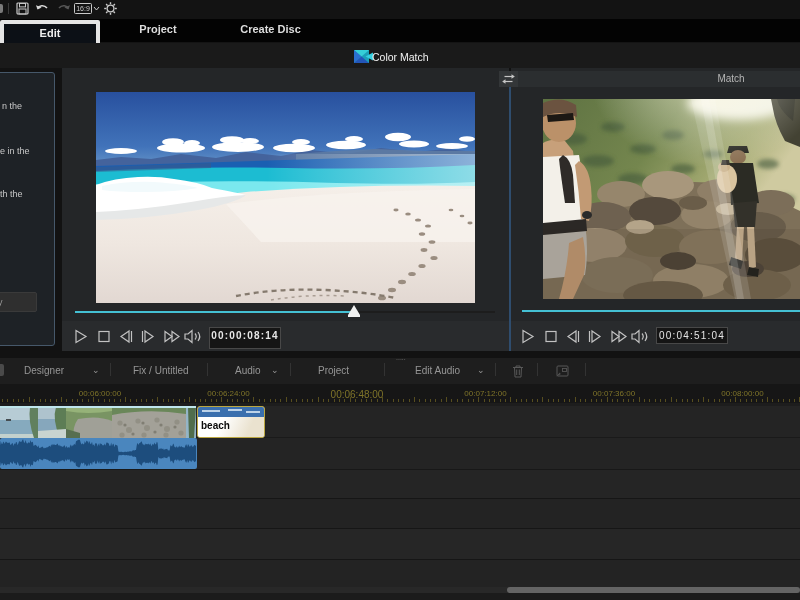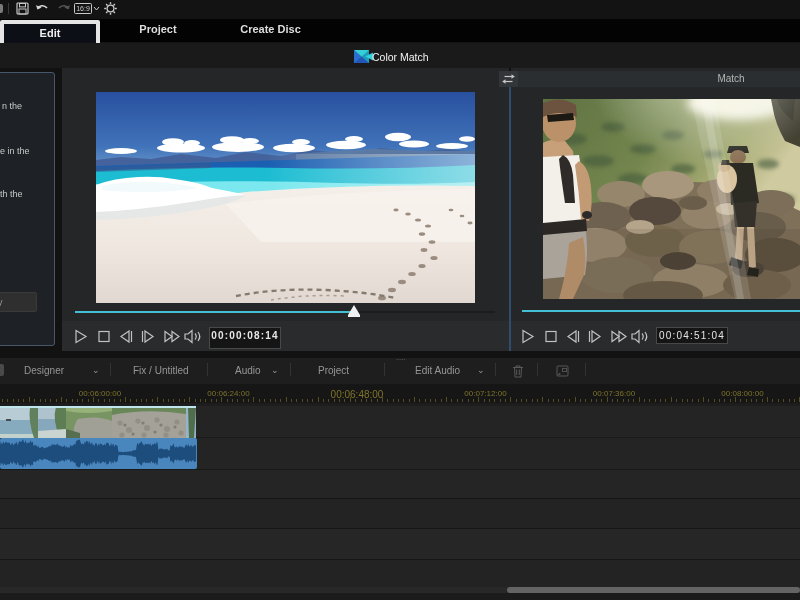--- a/index.html
+++ b/index.html
@@ -557,20 +557,28 @@
         <circle cx="133" cy="27" r="1.6"></circle>
         <circle cx="155" cy="25" r="1.6"></circle>
     </g>
 
     <rect x="186" y="0" width="10" height="31" fill="#8fb3c8"></rect>
     <path d="M188 0 L196 0 L194 31 L189 31 Z" fill="#3f5e35"></path>
     <rect x="0" y="0" width="196" height="31" fill="#aebfc8" opacity="0.16"></rect>
   </svg>
   <div class="abs" style="left:0;top:406px;width:196px;height:2px;background:#bfe6ec;"></div>
 
+  <div class="abs" style="left:197px;top:406px;width:68px;height:32px;background:#f0ead9;border:1px solid #bba741;border-radius:3px;overflow:hidden;">
+    <div class="abs" style="left:0;top:0;width:66px;height:10px;background:#3a6fae;"></div>
+    <div class="abs" style="left:4px;top:3px;width:18px;height:2px;background:#bcd2e8;"></div>
+    <div class="abs" style="left:30px;top:2px;width:14px;height:2px;background:#bcd2e8;"></div>
+    <div class="abs" style="left:48px;top:4px;width:14px;height:2px;background:#bcd2e8;"></div>
+    <div class="abs" style="left:0;top:10px;width:66px;height:22px;background:linear-gradient(115deg,#ffffff 35%,#eae2cf 75%);"></div>
+    <div class="abs" style="left:3px;top:13px;color:#0a0a0a;font-size:10px;font-weight:bold;text-shadow:0 0 2px #ffffff,0 0 1px #ffffff;">beach</div>
+  </div>
 
   <svg class="abs" style="left:0;top:438px;" width="197" height="31" viewBox="0 0 197 31" preserveAspectRatio="none">
     <rect x="0" y="0" width="197" height="31" rx="2" fill="#4a86be"></rect>
     <path d="M0 15.5 L0.0 7.39 L0.8 2.63 L1.6 5.73 L2.4 6.09 L3.2 3.45 L4.0 4.52 L4.8 5.64 L5.6 3.67 L6.4 3.83 L7.2 5.04 L8.0 4.56 L8.8 4.98 L9.6 4.33 L10.4 7.08 L11.2 6.59 L12.0 5.20 L12.8 5.28 L13.6 8.10 L14.4 5.28 L15.2 6.14 L16.0 3.94 L16.8 4.26 L17.6 7.24 L18.4 5.16 L19.2 2.88 L20.0 3.75 L20.8 3.70 L21.6 3.78 L22.4 1.73 L23.2 1.51 L24.0 4.46 L24.8 4.66 L25.6 1.90 L26.4 4.68 L27.2 5.67 L28.0 4.87 L28.8 4.19 L29.6 5.15 L30.4 2.06 L31.2 4.41 L32.0 3.98 L32.8 3.76 L33.6 7.96 L34.4 7.41 L35.2 6.67 L36.0 7.34 L36.8 8.09 L37.6 9.27 L38.4 7.26 L39.2 10.28 L40.0 9.56 L40.8 9.81 L41.6 9.05 L42.4 8.41 L43.2 9.56 L44.0 10.49 L44.8 9.73 L45.6 9.95 L46.4 9.54 L47.2 9.15 L48.0 9.22 L48.8 8.32 L49.6 7.78 L50.4 8.88 L51.2 6.22 L52.0 7.66 L52.8 5.94 L53.6 6.67 L54.4 6.58 L55.2 7.00 L56.0 7.04 L56.8 6.36 L57.6 5.48 L58.4 7.71 L59.2 6.68 L60.0 8.55 L60.8 7.51 L61.6 8.54 L62.4 8.78 L63.2 8.73 L64.0 7.54 L64.8 7.40 L65.6 9.93 L66.4 7.70 L67.2 10.03 L68.0 8.90 L68.8 9.59 L69.6 9.68 L70.4 6.24 L71.2 8.71 L72.0 6.82 L72.8 8.36 L73.6 6.69 L74.4 5.66 L75.2 7.30 L76.0 3.13 L76.8 2.80 L77.6 2.29 L78.4 1.87 L79.2 1.51 L80.0 2.32 L80.8 4.99 L81.6 6.45 L82.4 5.14 L83.2 6.09 L84.0 6.50 L84.8 3.11 L85.6 5.24 L86.4 2.43 L87.2 3.81 L88.0 2.91 L88.8 5.63 L89.6 2.63 L90.4 6.24 L91.2 5.87 L92.0 3.74 L92.8 7.60 L93.6 6.18 L94.4 8.49 L95.2 4.80 L96.0 6.10 L96.8 5.02 L97.6 8.75 L98.4 5.14 L99.2 8.01 L100.0 4.70 L100.8 6.25 L101.6 5.63 L102.4 7.26 L103.2 7.32 L104.0 7.26 L104.8 5.54 L105.6 7.78 L106.4 4.42 L107.2 4.71 L108.0 4.67 L108.8 5.74 L109.6 7.96 L110.4 7.75 L111.2 4.42 L112.0 8.07 L112.8 6.06 L113.6 5.63 L114.4 9.26 L115.2 6.56 L116.0 7.09 L116.8 7.13 L117.6 7.70 L118.4 13.45 L119.2 13.83 L120.0 14.04 L120.8 13.74 L121.6 13.68 L122.4 14.06 L123.2 14.18 L124.0 14.04 L124.8 13.66 L125.6 13.85 L126.4 13.94 L127.2 13.63 L128.0 13.43 L128.8 13.67 L129.6 13.18 L130.4 13.36 L131.2 13.49 L132.0 13.25 L132.8 12.32 L133.6 12.18 L134.4 12.53 L135.2 12.11 L136.0 11.97 L136.8 6.88 L137.6 4.63 L138.4 7.00 L139.2 5.23 L140.0 4.96 L140.8 4.00 L141.6 3.28 L142.4 5.60 L143.2 7.11 L144.0 6.06 L144.8 7.47 L145.6 5.41 L146.4 6.17 L147.2 6.10 L148.0 6.41 L148.8 5.38 L149.6 7.05 L150.4 5.34 L151.2 8.35 L152.0 7.04 L152.8 5.78 L153.6 7.09 L154.4 4.42 L155.2 6.19 L156.0 6.19 L156.8 3.75 L157.6 4.64 L158.4 12.27 L159.2 10.86 L160.0 10.77 L160.8 10.59 L161.6 10.60 L162.4 11.04 L163.2 10.50 L164.0 12.30 L164.8 10.88 L165.6 11.19 L166.4 10.96 L167.2 10.69 L168.0 12.42 L168.8 12.35 L169.6 12.57 L170.4 7.35 L171.2 7.83 L172.0 8.52 L172.8 6.46 L173.6 5.60 L174.4 8.84 L175.2 9.35 L176.0 9.38 L176.8 8.09 L177.6 9.65 L178.4 9.13 L179.2 7.59 L180.0 9.34 L180.8 8.55 L181.6 8.16 L182.4 9.19 L183.2 8.98 L184.0 9.96 L184.8 9.23 L185.6 7.04 L186.4 6.20 L187.2 8.97 L188.0 5.92 L188.8 7.33 L189.6 8.71 L190.4 8.30 L191.2 6.73 L192.0 8.43 L192.8 8.84 L193.6 8.17 L194.4 6.87 L195.2 7.39 L196.0 7.87 L196.0 23.13 L195.2 23.61 L194.4 24.13 L193.6 22.83 L192.8 22.16 L192.0 22.57 L191.2 24.27 L190.4 22.70 L189.6 22.29 L188.8 23.67 L188.0 25.08 L187.2 22.03 L186.4 24.80 L185.6 23.96 L184.8 21.77 L184.0 21.04 L183.2 22.02 L182.4 21.81 L181.6 22.84 L180.8 22.45 L180.0 21.66 L179.2 23.41 L178.4 21.87 L177.6 21.35 L176.8 22.91 L176.0 21.62 L175.2 21.65 L174.4 22.16 L173.6 25.40 L172.8 24.54 L172.0 22.48 L171.2 23.17 L170.4 23.65 L169.6 18.43 L168.8 18.65 L168.0 18.58 L167.2 20.31 L166.4 20.04 L165.6 19.81 L164.8 20.12 L164.0 18.70 L163.2 20.50 L162.4 19.96 L161.6 20.40 L160.8 20.41 L160.0 20.23 L159.2 20.14 L158.4 18.73 L157.6 26.36 L156.8 27.25 L156.0 24.81 L155.2 24.81 L154.4 26.58 L153.6 23.91 L152.8 25.22 L152.0 23.96 L151.2 22.65 L150.4 25.66 L149.6 23.95 L148.8 25.62 L148.0 24.59 L147.2 24.90 L146.4 24.83 L145.6 25.59 L144.8 23.53 L144.0 24.94 L143.2 23.89 L142.4 25.40 L141.6 27.72 L140.8 27.00 L140.0 26.04 L139.2 25.77 L138.4 24.00 L137.6 26.37 L136.8 24.12 L136.0 19.03 L135.2 18.89 L134.4 18.47 L133.6 18.82 L132.8 18.68 L132.0 17.75 L131.2 17.51 L130.4 17.64 L129.6 17.82 L128.8 17.33 L128.0 17.57 L127.2 17.37 L126.4 17.06 L125.6 17.15 L124.8 17.34 L124.0 16.96 L123.2 16.82 L122.4 16.94 L121.6 17.32 L120.8 17.26 L120.0 16.96 L119.2 17.17 L118.4 17.55 L117.6 23.30 L116.8 23.87 L116.0 23.91 L115.2 24.44 L114.4 21.74 L113.6 25.37 L112.8 24.94 L112.0 22.93 L111.2 26.58 L110.4 23.25 L109.6 23.04 L108.8 25.26 L108.0 26.33 L107.2 26.29 L106.4 26.58 L105.6 23.22 L104.8 25.46 L104.0 23.74 L103.2 23.68 L102.4 23.74 L101.6 25.37 L100.8 24.75 L100.0 26.30 L99.2 22.99 L98.4 25.86 L97.6 22.25 L96.8 25.98 L96.0 24.90 L95.2 26.20 L94.4 22.51 L93.6 24.82 L92.8 23.40 L92.0 27.26 L91.2 25.13 L90.4 24.76 L89.6 28.37 L88.8 25.37 L88.0 28.09 L87.2 27.19 L86.4 28.57 L85.6 25.76 L84.8 27.89 L84.0 24.50 L83.2 24.91 L82.4 25.86 L81.6 24.55 L80.8 26.01 L80.0 28.68 L79.2 29.49 L78.4 29.13 L77.6 28.71 L76.8 28.20 L76.0 27.87 L75.2 23.70 L74.4 25.34 L73.6 24.31 L72.8 22.64 L72.0 24.18 L71.2 22.29 L70.4 24.76 L69.6 21.32 L68.8 21.41 L68.0 22.10 L67.2 20.97 L66.4 23.30 L65.6 21.07 L64.8 23.60 L64.0 23.46 L63.2 22.27 L62.4 22.22 L61.6 22.46 L60.8 23.49 L60.0 22.45 L59.2 24.32 L58.4 23.29 L57.6 25.52 L56.8 24.64 L56.0 23.96 L55.2 24.00 L54.4 24.42 L53.6 24.33 L52.8 25.06 L52.0 23.34 L51.2 24.78 L50.4 22.12 L49.6 23.22 L48.8 22.68 L48.0 21.78 L47.2 21.85 L46.4 21.46 L45.6 21.05 L44.8 21.27 L44.0 20.51 L43.2 21.44 L42.4 22.59 L41.6 21.95 L40.8 21.19 L40.0 21.44 L39.2 20.72 L38.4 23.74 L37.6 21.73 L36.8 22.91 L36.0 23.66 L35.2 24.33 L34.4 23.59 L33.6 23.04 L32.8 27.24 L32.0 27.02 L31.2 26.59 L30.4 28.94 L29.6 25.85 L28.8 26.81 L28.0 26.13 L27.2 25.33 L26.4 26.32 L25.6 29.10 L24.8 26.34 L24.0 26.54 L23.2 29.49 L22.4 29.27 L21.6 27.22 L20.8 27.30 L20.0 27.25 L19.2 28.12 L18.4 25.84 L17.6 23.76 L16.8 26.74 L16.0 27.06 L15.2 24.86 L14.4 25.72 L13.6 22.90 L12.8 25.72 L12.0 25.80 L11.2 24.41 L10.4 23.92 L9.6 26.67 L8.8 26.02 L8.0 26.44 L7.2 25.96 L6.4 27.17 L5.6 27.33 L4.8 25.36 L4.0 26.48 L3.2 27.55 L2.4 24.91 L1.6 25.27 L0.8 28.37 L0.0 23.61 Z" fill="#1d4d7d"></path>
   </svg>
 
   <div class="abs" style="left:0;top:587px;width:800px;height:6px;background:#282828;"></div>
   <div class="abs" style="left:507px;top:587px;width:293px;height:6px;background:#646464;border-radius:3px;"></div>
   <div class="abs" style="left:0;top:593px;width:800px;height:7px;background:#1b1b1b;"></div>
 

